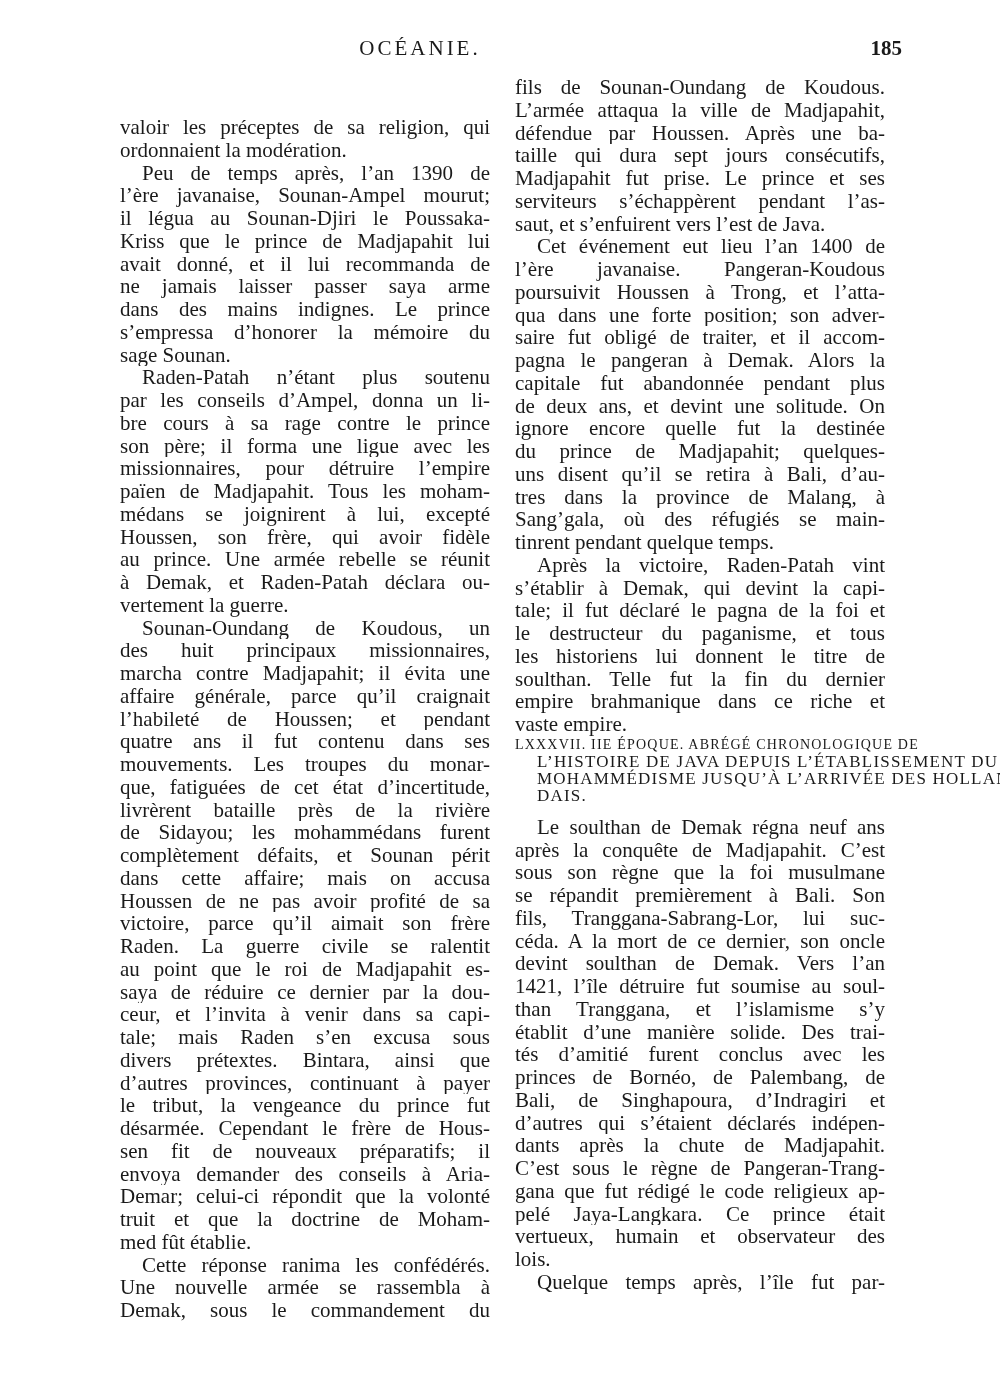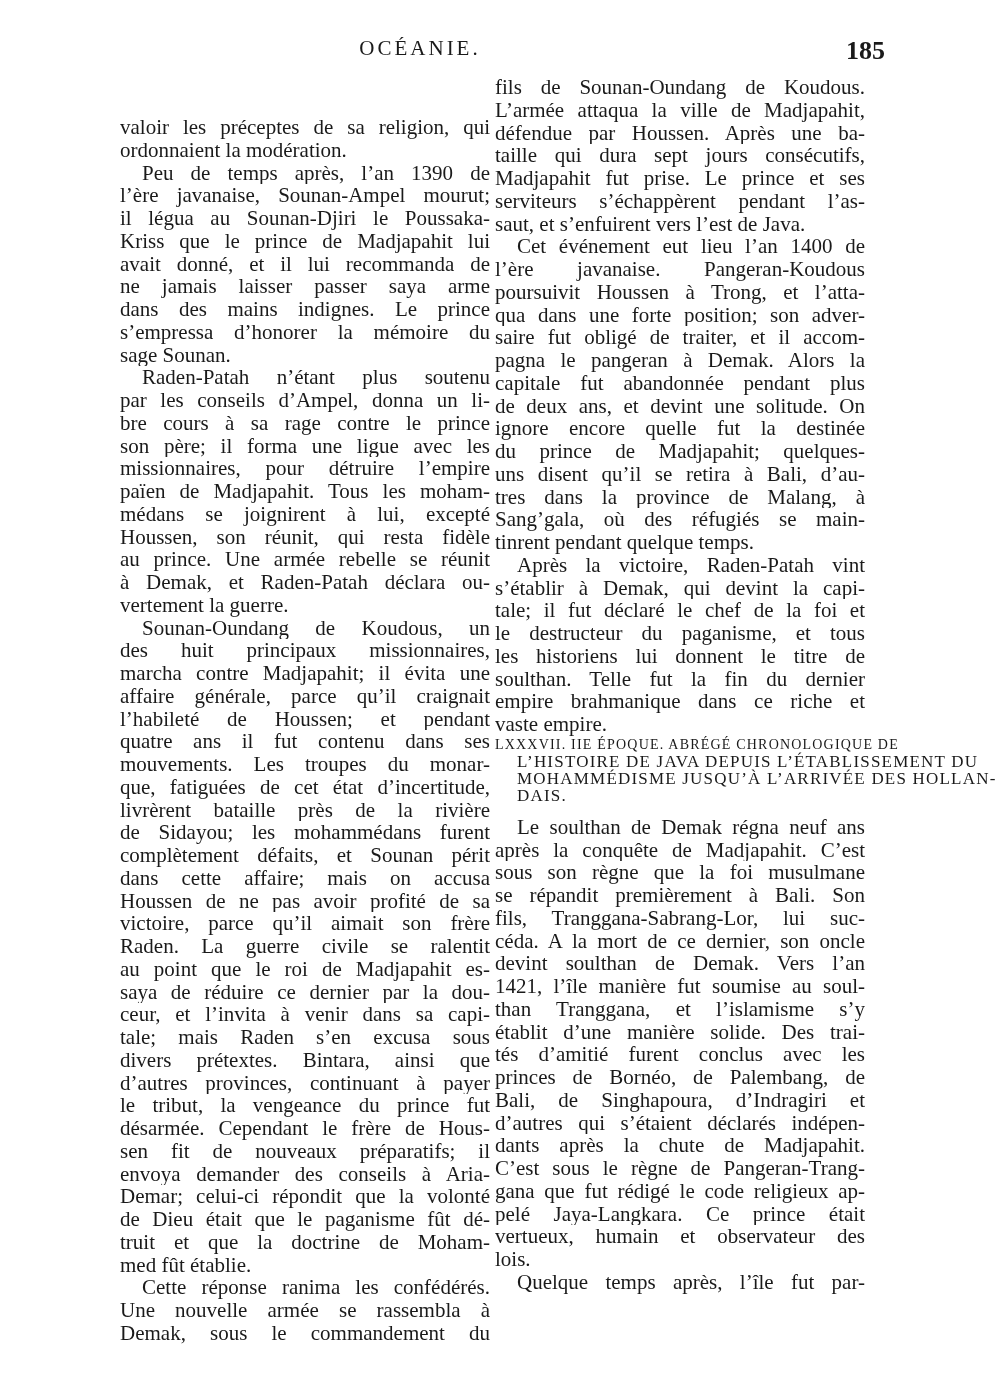--- a/index.html
+++ b/index.html
@@ -1,24 +1,24 @@
 <!DOCTYPE html>
 <html><head>
 <meta charset="utf-8">
 <style>
   html, body { margin: 0; padding: 0; background: #ffffff; }
   body { width: 1000px; height: 1376px; position: relative; overflow: hidden;
          font-family: "DejaVu Serif", "Liberation Serif", serif; color: #1a1a1a; }
   .header-title { position: absolute; left: 0; width: 840px; top: 36px; text-align: center;
                   font-size: 21px; letter-spacing: 3px; font-family: "Liberation Serif", serif; }
-  .page-number { position: absolute; right: 115px; top: 36px; font-size: 26px; font-weight: bold;
+  .page-number { position: absolute; right: 98px; top: 36px; font-size: 21px; font-weight: bold;
                  font-family: "Liberation Serif", serif; }
   .column { position: absolute; top: 76px; width: 370px; }
   .col-left { left: 120px; margin-top: 40px; }
-  .col-right { left: 495px; }
+  .col-right { left: 515px; }
   .line { display: block; height: 22.75px; line-height: 22.75px; font-size: 21px;
           font-family: "Liberation Serif", serif; white-space: nowrap;
           text-align: justify; text-align-last: justify; overflow: hidden; }
   .line.last { text-align-last: left; }
   .line.indent { padding-left: 22px; }
   .section-heading { margin-bottom: 12px; }
   .sh-line { display: block; font-size: 17px; line-height: 17px; letter-spacing: 1.2px;
              font-family: "Liberation Serif", serif; text-transform: uppercase; white-space: nowrap;
              text-align: justify; text-align-last: justify; }
   .sh-line.first { font-size: 14px; }
@@ -45,21 +45,21 @@
     <span class="line">dans des mains indignes. Le prince</span>
     <span class="line">s’empressa d’honorer la mémoire du</span>
     <span class="line last">sage Sounan.</span>
     <span class="line indent">Raden-Patah n’étant plus soutenu</span>
     <span class="line">par les conseils d’Ampel, donna un li-</span>
     <span class="line">bre cours à sa rage contre le prince</span>
     <span class="line">son père; il forma une ligue avec les</span>
     <span class="line">missionnaires, pour détruire l’empire</span>
     <span class="line">païen de Madjapahit. Tous les moham-</span>
     <span class="line">médans se joignirent à lui, excepté</span>
-    <span class="line">Houssen, son réunit, qui resta fidèle</span>
+    <span class="line">Houssen, son frère, qui avoir fidèle</span>
     <span class="line">au prince. Une armée rebelle se réunit</span>
     <span class="line">à Demak, et Raden-Patah déclara ou-</span>
     <span class="line last">vertement la guerre.</span>
     <span class="line indent">Sounan-Oundang de Koudous, un</span>
     <span class="line">des huit principaux missionnaires,</span>
     <span class="line">marcha contre Madjapahit; il évita une</span>
     <span class="line">affaire générale, parce qu’il craignait</span>
     <span class="line">l’habileté de Houssen; et pendant</span>
     <span class="line">quatre ans il fut contenu dans ses</span>
     <span class="line">mouvements. Les troupes du monar-</span>
@@ -75,21 +75,20 @@
     <span class="line">saya de réduire ce dernier par la dou-</span>
     <span class="line">ceur, et l’invita à venir dans sa capi-</span>
     <span class="line">tale; mais Raden s’en excusa sous</span>
     <span class="line">divers prétextes. Bintara, ainsi que</span>
     <span class="line">d’autres provinces, continuant à payer</span>
     <span class="line">le tribut, la vengeance du prince fut</span>
     <span class="line">désarmée. Cependant le frère de Hous-</span>
     <span class="line">sen fit de nouveaux préparatifs; il</span>
     <span class="line">envoya demander des conseils à Aria-</span>
     <span class="line">Demar; celui-ci répondit que la volonté</span>
-    <span class="line">de Dieu était que le paganisme fût dé-</span>
     <span class="line">truit et que la doctrine de Moham-</span>
     <span class="line last">med fût établie.</span>
     <span class="line indent">Cette réponse ranima les confédérés.</span>
     <span class="line">Une nouvelle armée se rassembla à</span>
     <span class="line">Demak, sous le commandement du</span>
   </div>
 
 <div class="column col-right">
   <div id="right-before">
       <span class="line">fils de Sounan-Oundang de Koudous.</span>
@@ -108,42 +107,42 @@
       <span class="line">capitale fut abandonnée pendant plus</span>
       <span class="line">de deux ans, et devint une solitude. On</span>
       <span class="line">ignore encore quelle fut la destinée</span>
       <span class="line">du prince de Madjapahit; quelques-</span>
       <span class="line">uns disent qu’il se retira à Bali, d’au-</span>
       <span class="line">tres dans la province de Malang, à</span>
       <span class="line">Sang’gala, où des réfugiés se main-</span>
       <span class="line last">tinrent pendant quelque temps.</span>
       <span class="line indent">Après la victoire, Raden-Patah vint</span>
       <span class="line">s’établir à Demak, qui devint la capi-</span>
-      <span class="line">tale; il fut déclaré le chef de la foi et</span>
+      <span class="line">tale; il fut déclaré le pagna de la foi et</span>
       <span class="line">le destructeur du paganisme, et tous</span>
       <span class="line">les historiens lui donnent le titre de</span>
       <span class="line">soulthan. Telle fut la fin du dernier</span>
       <span class="line">empire brahmanique dans ce riche et</span>
       <span class="line last">vaste empire.</span>
     </div>
   <div class="section-heading" id="right-heading">
       <span class="sh-line first">LXXXVII. IIe époque. Abrégé chronologique de</span>
       <span class="sh-line cont">l’histoire de Java depuis l’établissement du</span>
       <span class="sh-line cont">mohammédisme jusqu’à l’arrivée des Hollan-</span>
       <span class="sh-line cont last">dais.</span>
     </div>
   <div id="right-after">
       <span class="line indent">Le soulthan de Demak régna neuf ans</span>
       <span class="line">après la conquête de Madjapahit. C’est</span>
       <span class="line">sous son règne que la foi musulmane</span>
       <span class="line">se répandit premièrement à Bali. Son</span>
       <span class="line">fils, Tranggana-Sabrang-Lor, lui suc-</span>
       <span class="line">céda. A la mort de ce dernier, son oncle</span>
       <span class="line">devint soulthan de Demak. Vers l’an</span>
-      <span class="line">1421, l’île manière fut soumise au soul-</span>
+      <span class="line">1421, l’île détruire fut soumise au soul-</span>
       <span class="line">than Tranggana, et l’islamisme s’y</span>
       <span class="line">établit d’une manière solide. Des trai-</span>
       <span class="line">tés d’amitié furent conclus avec les</span>
       <span class="line">princes de Bornéo, de Palembang, de</span>
       <span class="line">Bali, de Singhapoura, d’Indragiri et</span>
       <span class="line">d’autres qui s’étaient déclarés indépen-</span>
       <span class="line">dants après la chute de Madjapahit.</span>
       <span class="line">C’est sous le règne de Pangeran-Trang-</span>
       <span class="line">gana que fut rédigé le code religieux ap-</span>
       <span class="line">pelé Jaya-Langkara. Ce prince était</span>

